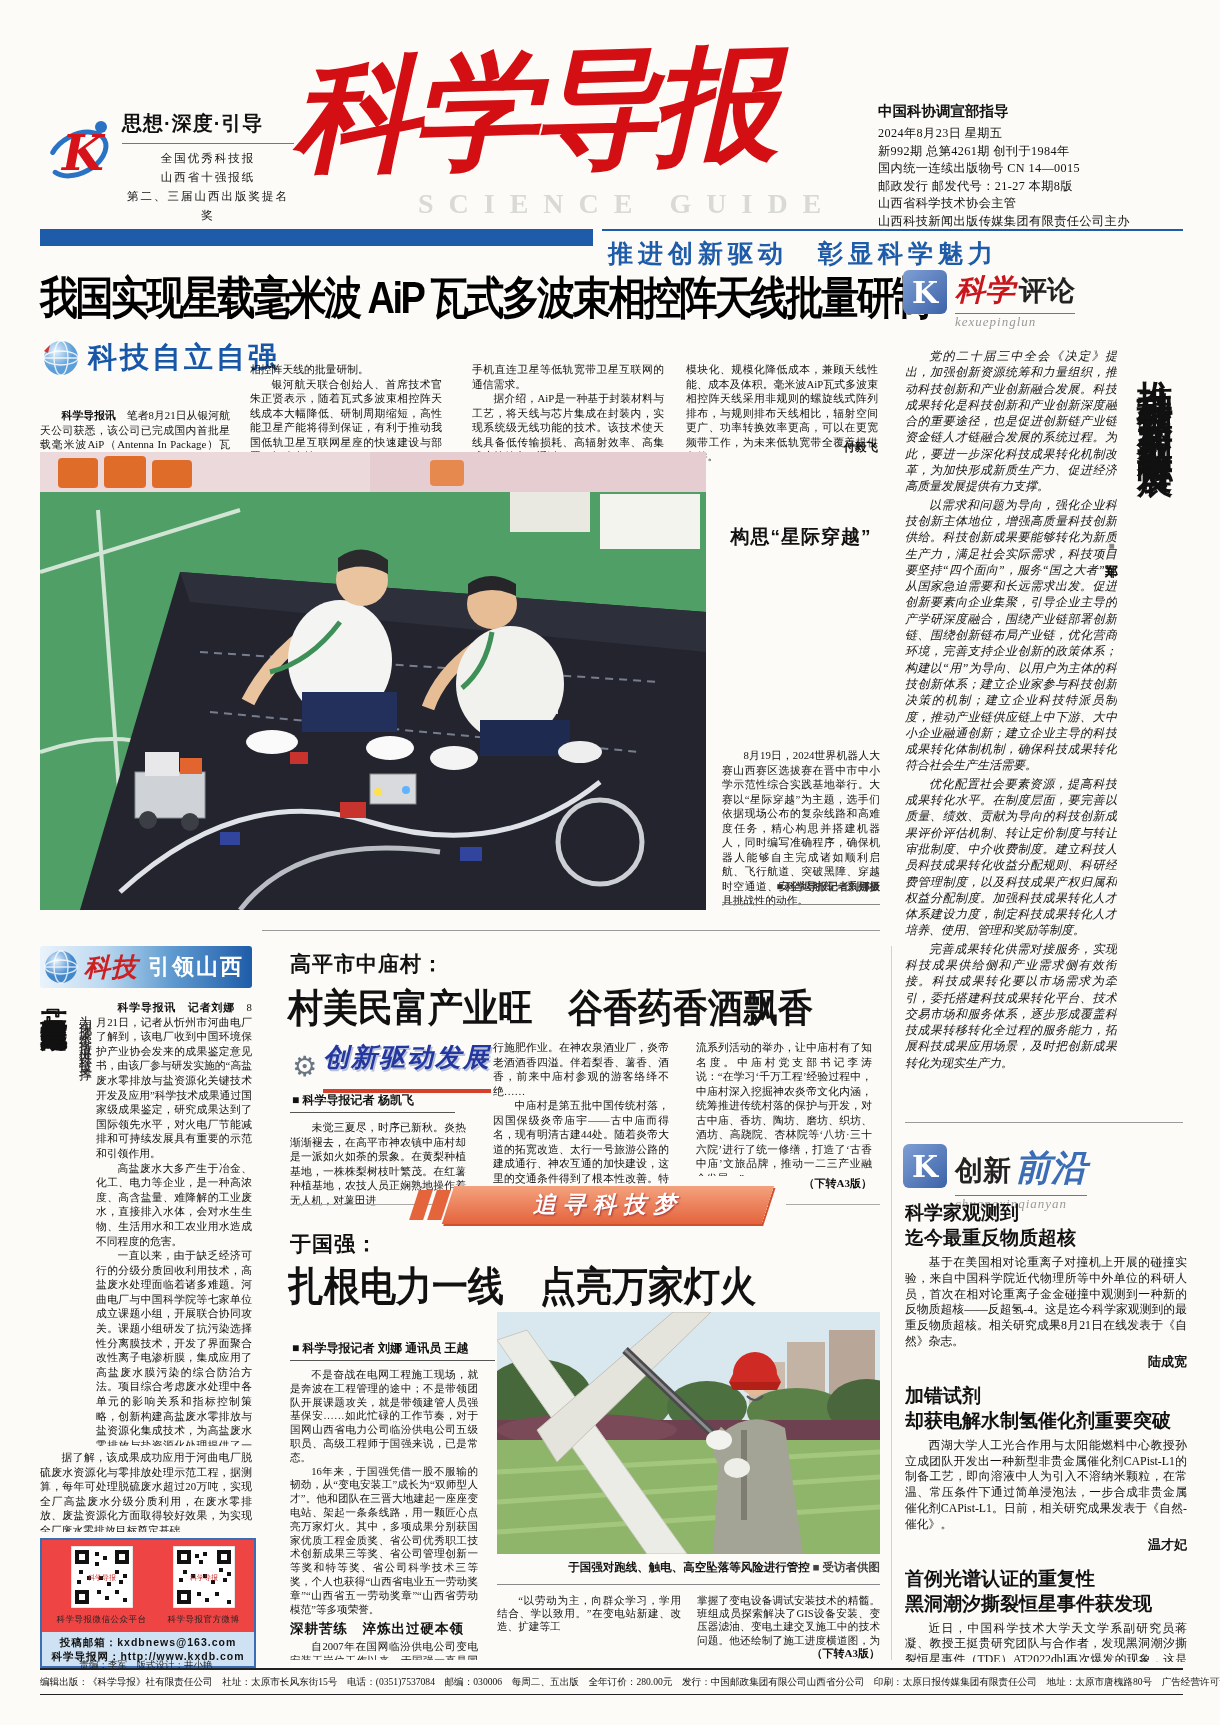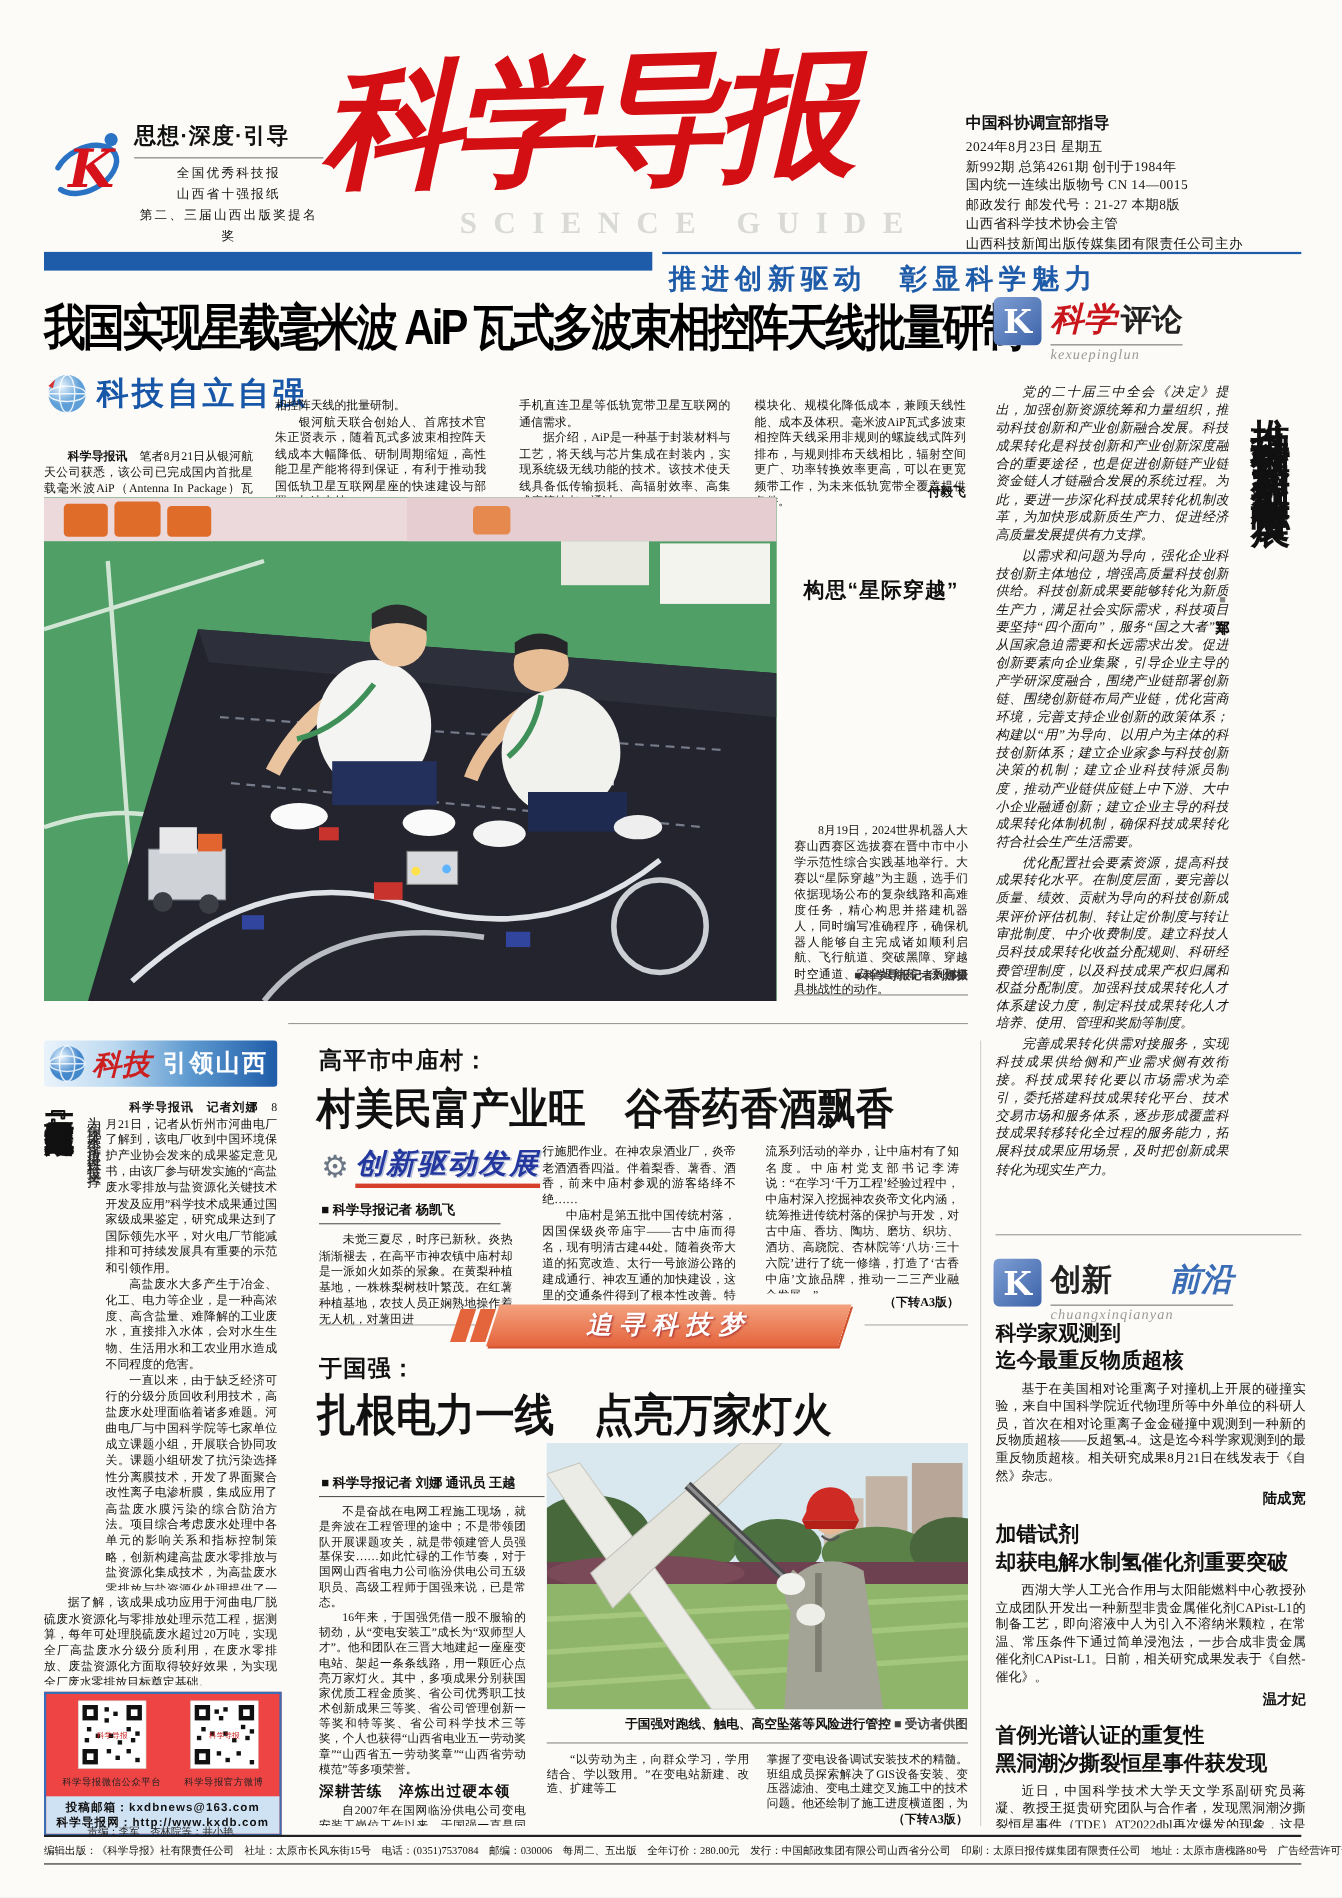--- a/index.html
+++ b/index.html
@@ -44,21 +44,21 @@
   #p1-rule{left:722px;top:904px;width:158px;border-top:1px solid #888;}
   
   #div-mid{left:262px;top:930px;width:618px;border-top:1px solid #9a9a9a;}
   #div-right{left:905px;top:1122px;width:278px;border-top:1px solid #9a9a9a;}
   #vline-right{left:891px;top:946px;width:0;height:714px;border-left:1px solid #d2d2cc;}
   
   #cm-badge{left:903px;top:270px;display:flex;gap:8px;align-items:flex-start;}
   .badge-row{display:flex;align-items:baseline;gap:4px;border-bottom:1px solid #777;padding-bottom:2px;}
   .badge-red{font-size:30px;font-weight:bold;font-style:italic;color:#c8161c;}
   .badge-blk{font-size:28px;font-weight:bold;color:#222;}
-  .badge-blu{font-size:29px;font-weight:bold;font-style:italic;color:#3a6db5;margin-left:48px;}
+  .badge-blu{font-size:36px;font-weight:bold;font-style:italic;color:#3a6db5;}
   .badge-py{font-size:13px;font-style:italic;color:#999;letter-spacing:1px;}
   #cm-body{left:905px;top:348px;width:212px;height:762px;overflow:hidden;font-size:12px;line-height:16.3px;font-style:italic;}
   #cm-body p{margin:0 0 2px 0;}
   #cm-vtitle{left:1130px;top:352px;height:680px;writing-mode:vertical-rl;font-size:36px;font-weight:900;
              letter-spacing:6px;font-family:"Liberation Sans",sans-serif;}
   #cm-author{left:1102px;top:540px;writing-mode:vertical-rl;font-size:13px;font-weight:bold;}
   #cm-author .sq{color:#888;font-size:10px;}
   
   #sx-banner{left:40px;top:946px;width:212px;height:42px;border-radius:3px;
              background:linear-gradient(90deg,#eaf3fb 0%,#bcd9f0 30%,#5f9bd0 62%,#1f5ca9 100%);
@@ -79,21 +79,21 @@
            padding:3px 0 3px 0;line-height:14px;margin-top:4px;font-family:"Liberation Sans",sans-serif;}
   #editors{left:40px;top:1659px;width:212px;text-align:center;font-size:9.5px;color:#222;}
   
   #vg-kicker{left:290px;top:950px;font-size:21px;font-weight:600;letter-spacing:1px;font-family:"Liberation Sans",sans-serif;}
   #vg-hl{left:288px;top:982px;font-size:35px;font-weight:900;white-space:nowrap;transform:scaleY(1.1);
          transform-origin:top left;font-family:"Liberation Sans",sans-serif;}
   #vg-badge{left:292px;top:1040px;display:flex;align-items:center;gap:6px;}
   #vg-badge .gear{font-size:28px;color:#6b7685;font-family:"DejaVu Sans",sans-serif;}
   #vg-badge .bt{font-size:26px;font-weight:900;font-style:italic;color:#23379f;letter-spacing:2px;
                 font-family:"Liberation Sans",sans-serif;text-shadow:1.5px 1.5px 0 #b9c2d8;
-                border-bottom:4px solid #d6402a;padding-bottom:1px;}
+                border-bottom:4px solid #d6402a;padding-bottom:14px;}
   #vg-by{left:292px;top:1092px;font-size:12px;font-weight:bold;font-family:"Liberation Sans",sans-serif;}
   #vg-rule{left:290px;top:1112px;width:165px;border-top:1px solid #555;}
   #vg-c1{left:290px;top:1120px;width:176px;height:90px;overflow:hidden;}
   #vg-c2{left:493px;top:1040px;width:176px;height:170px;overflow:hidden;}
   #vg-c3{left:696px;top:1040px;width:176px;height:136px;overflow:hidden;}
   #vg-jump{left:696px;top:1176px;width:176px;text-align:right;font-weight:bold;font-size:11px;}
   
   #rb-l{left:290px;top:1204px;width:148px;border-top:1px solid #aaa;}
   #rb-r{left:786px;top:1204px;width:94px;border-top:1px solid #aaa;}
   #ribbon{left:448px;top:1186px;width:320px;height:38px;transform:skewX(-18deg);
@@ -402,21 +402,21 @@
           <text x="31" y="34" text-anchor="middle" font-size="7" fill="#c22" font-family="'Liberation Sans',sans-serif">科学导报</text>
         </svg>
         <div class="qrlabel">科学导报官方微博</div>
       </div>
     </div>
     <div id="qrstrip">
       <div>投稿邮箱：kxdbnews@163.com</div>
       <div>科学导报网：http://www.kxdb.com</div>
     </div>
   </div>
-  <div id="editors" class="abs">责编：李军　杏林院等：井小艳</div>
+  <div id="editors" class="abs">责编：李军　版式设计：井小艳</div>
 
   <div id="vg-kicker" class="abs">高平市中庙村：</div>
   <div id="vg-hl" class="abs">村美民富产业旺　谷香药香酒飘香</div>
   <div id="vg-badge" class="abs">
     <span class="gear">⚙</span>
     <span class="bt">创新驱动发展</span>
   </div>
   <div id="vg-by" class="abs">■ 科学导报记者 杨凯飞</div>
   <div id="vg-rule" class="abs"></div>
   <div id="vg-c1" class="abs bodytext jt">

